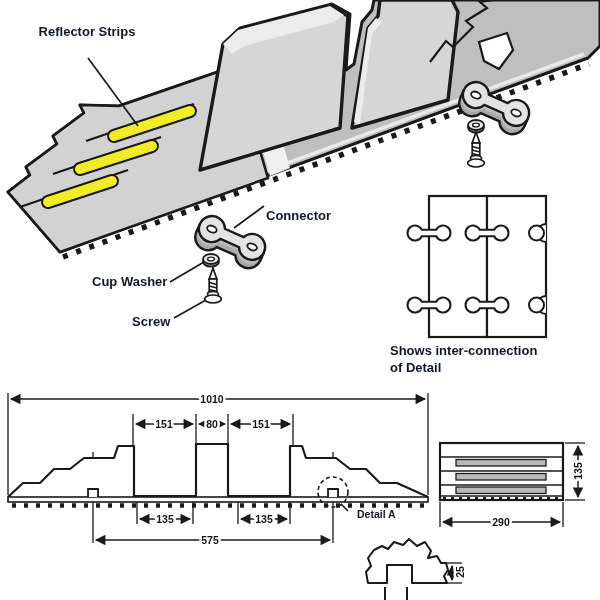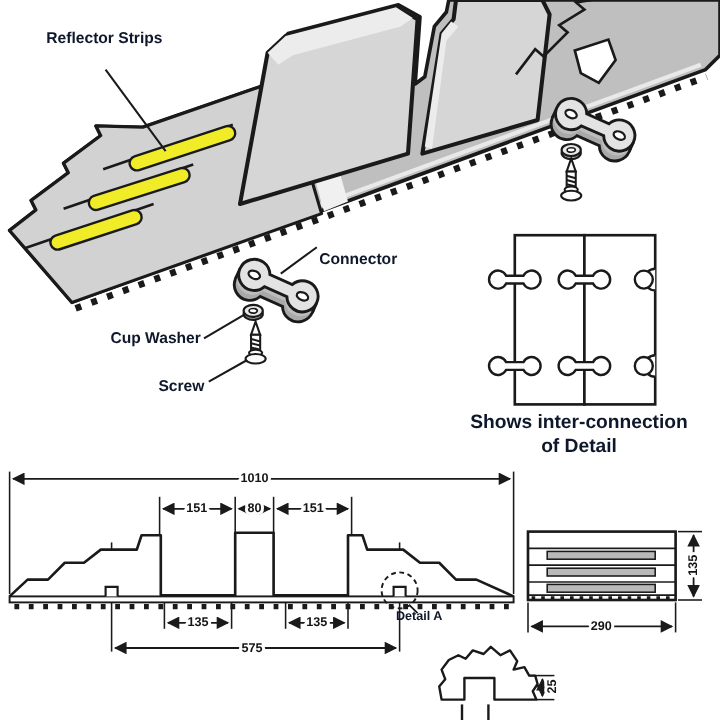--- a/index.html
+++ b/index.html
@@ -1,21 +1,21 @@
 <!DOCTYPE html>
 <html><head>
 <meta charset="utf-8">
 <style>
   html,body{margin:0;padding:0;background:#fff;}
   #stage{position:relative;width:600px;height:600px;background:#fff;overflow:hidden;
          font-family:"Liberation Sans",sans-serif;}
   #art{position:absolute;left:0;top:0;}
   .lbl{position:absolute;font-weight:700;color:#0f172a;line-height:1.28;}
   .lbl.big{font-size:13px;}
-  .lbl.cap{font-size:16px;text-align:center;}
+  .lbl.cap{font-size:13px;}
   .lbl.small{font-size:10.5px;}
   .center{text-align:center;}
   svg text.dim{font-family:"Liberation Sans",sans-serif;font-size:10.5px;font-weight:700;
     fill:#151515;text-anchor:middle;dominant-baseline:central;
     paint-order:stroke;stroke:#ffffff;stroke-width:5px;stroke-linejoin:round;}
 </style>
 </head>
 <body>
 
 <div id="stage">
@@ -221,15 +221,15 @@
 
 <div class="lbl big" style="left:92px;top:274px;">Cup Washer</div>
 
 <div class="lbl big" style="left:132px;top:314px;">Screw</div>
 
 <div class="lbl cap" style="left:390px;top:343px;width:185px;">
   <div>Shows inter-connection</div>
   <div>of Detail</div>
 </div>
 
-<div class="lbl small" style="left:330px;top:508px;">Detail A</div>
+<div class="lbl small" style="left:357px;top:508px;">Detail A</div>
 
 </div>
 
 </body></html>

